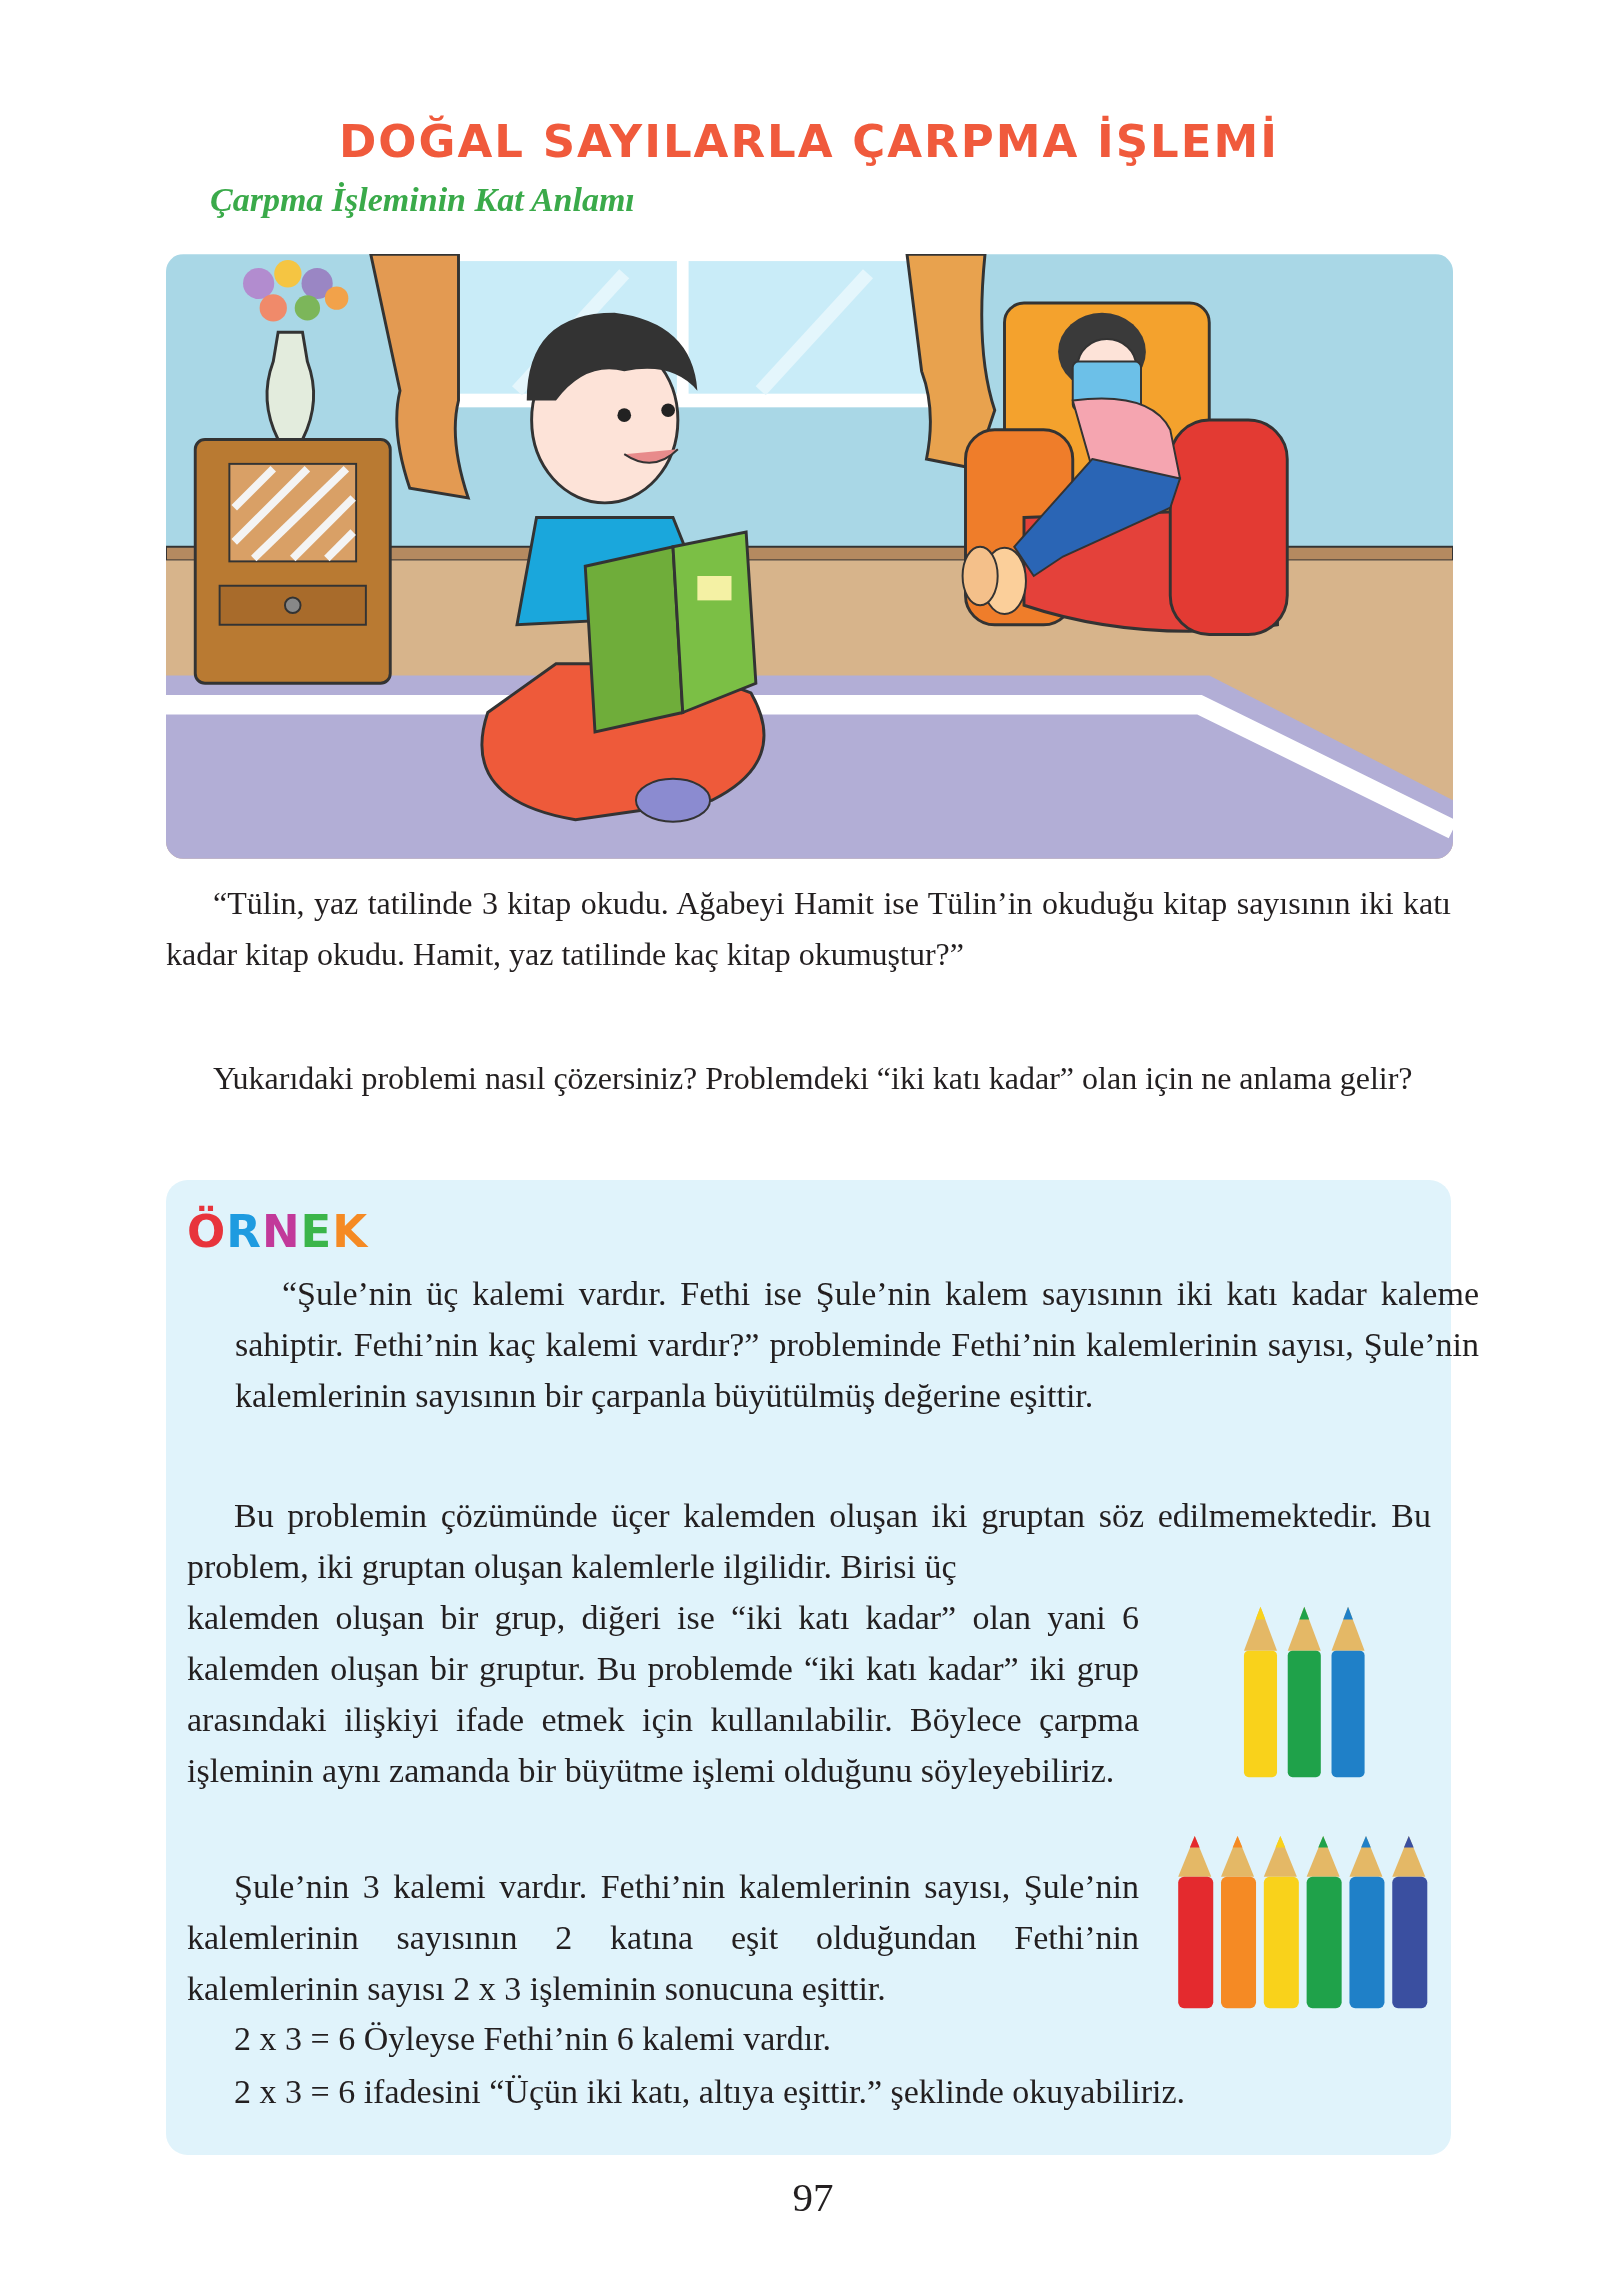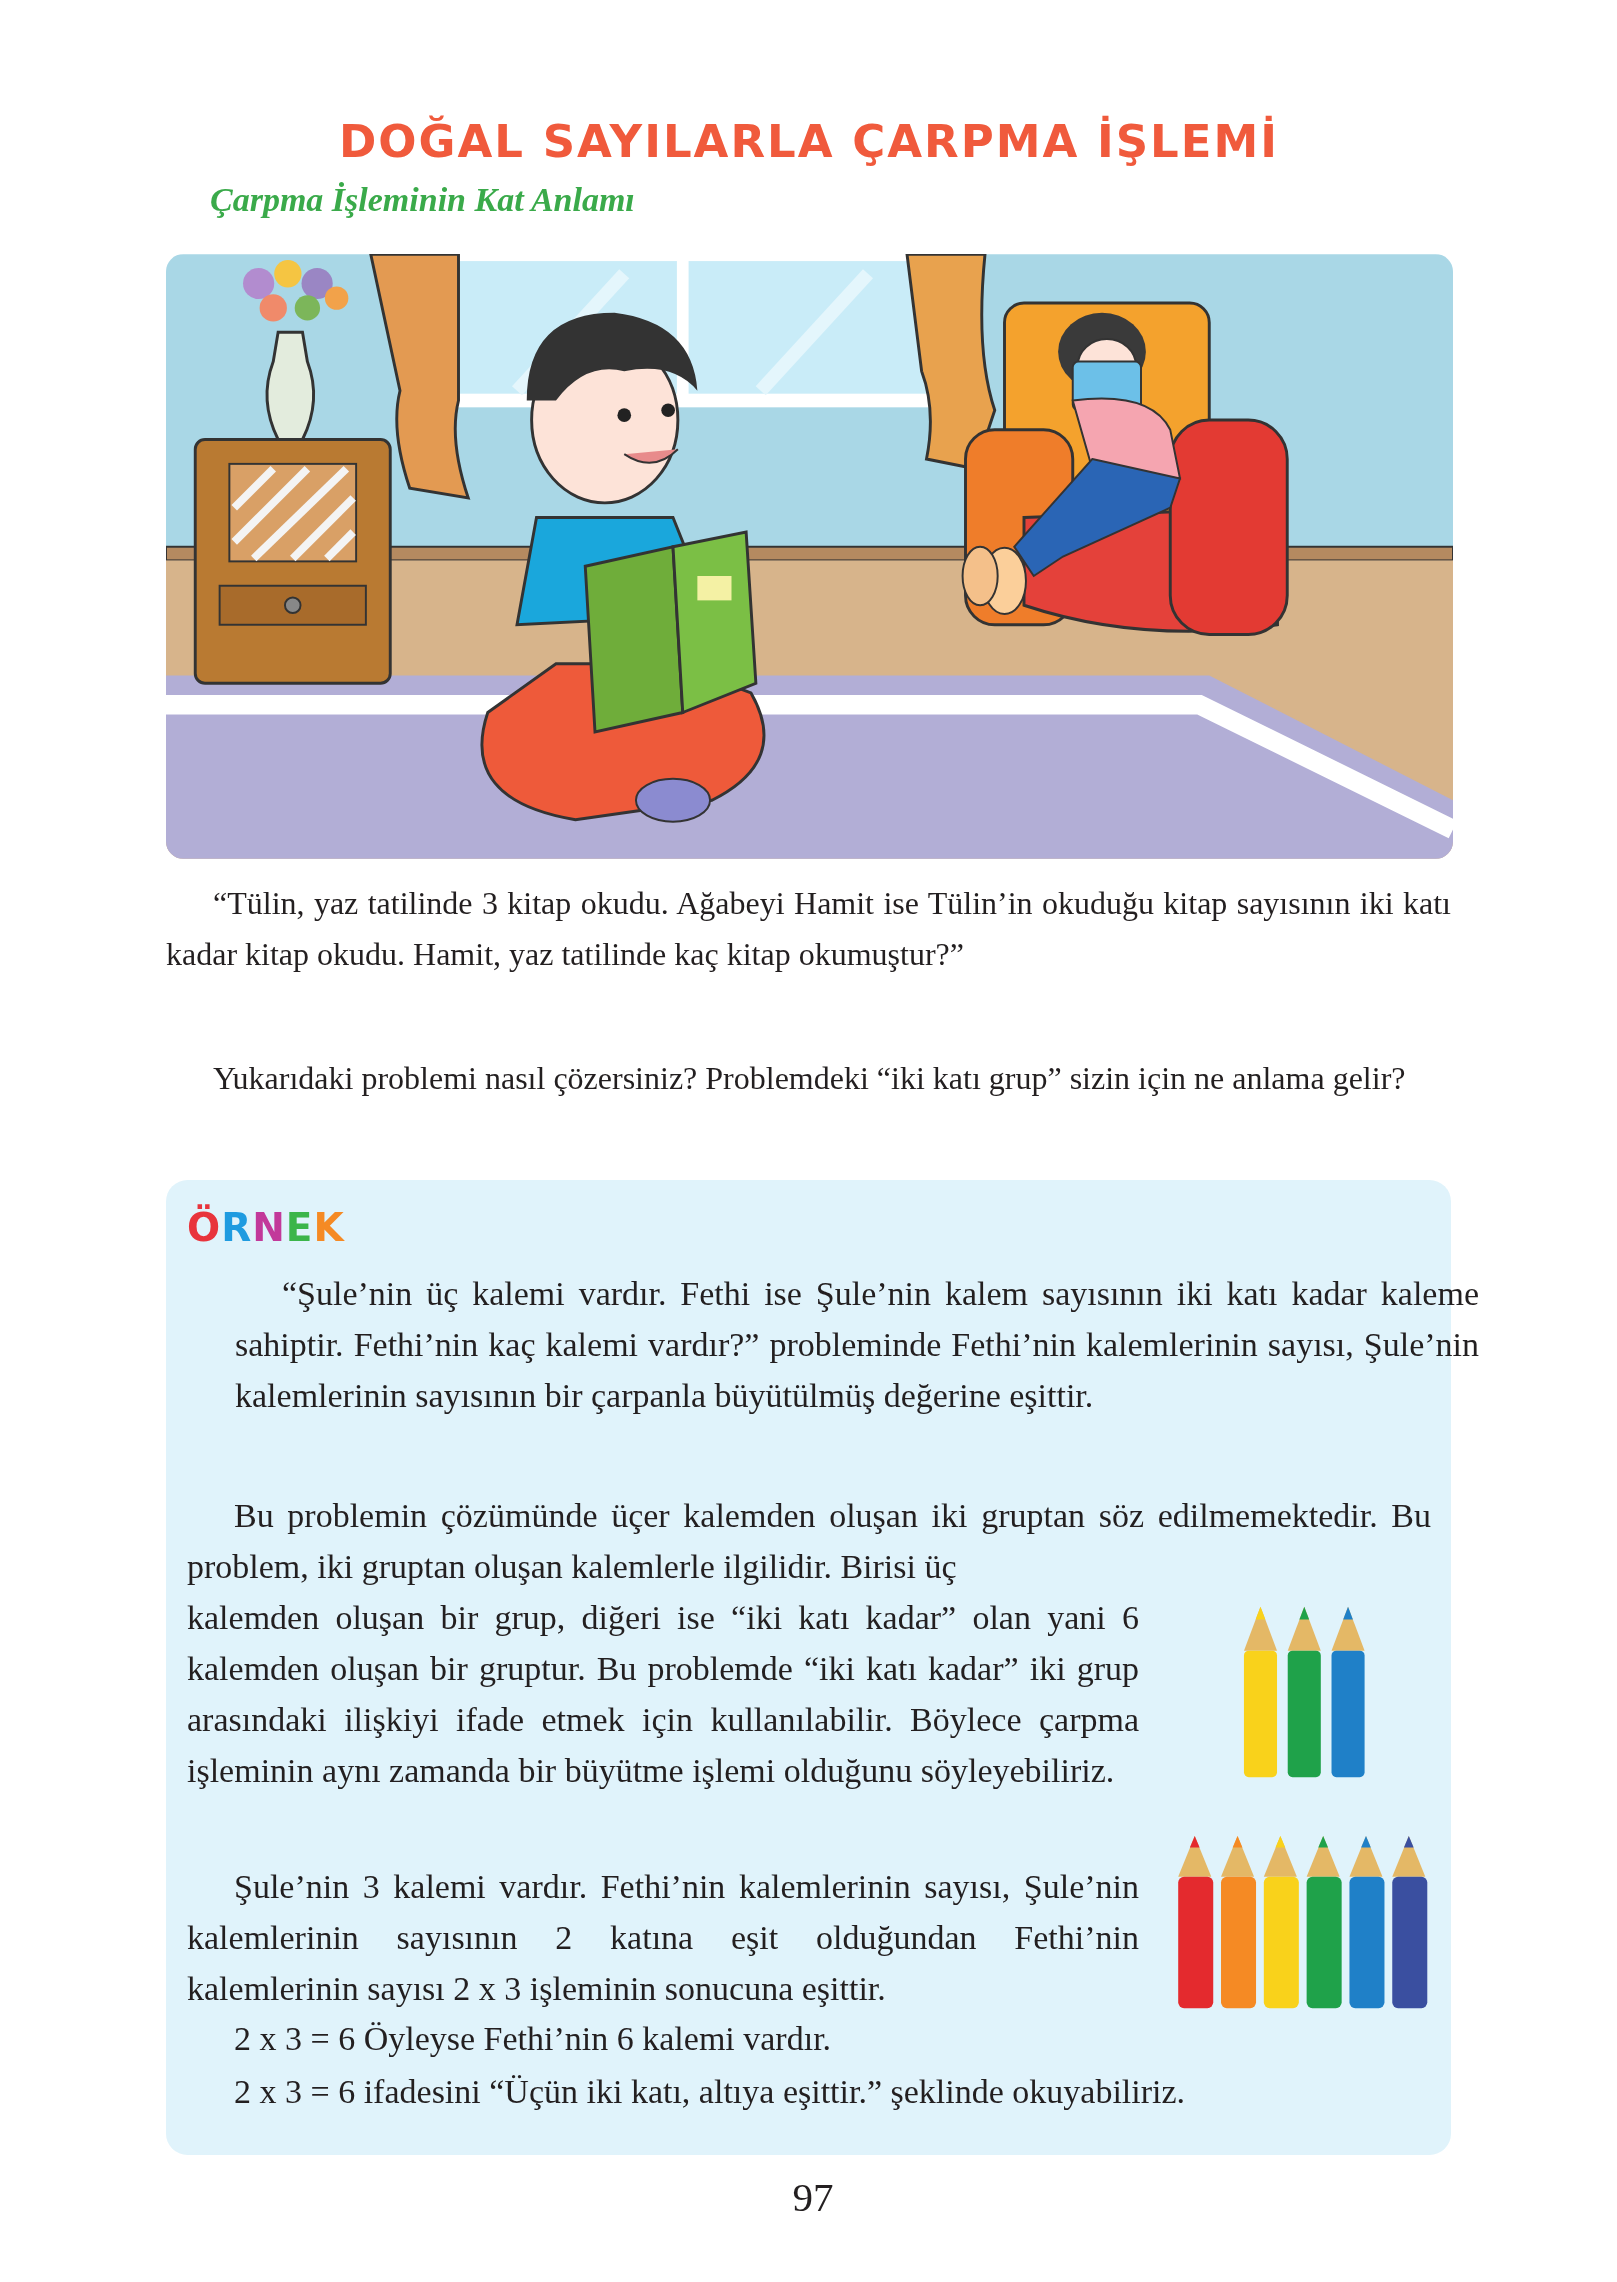--- a/index.html
+++ b/index.html
@@ -4,21 +4,21 @@
 <style>
   html,body{margin:0;padding:0;background:#ffffff;}
   body{width:1618px;height:2282px;position:relative;overflow:hidden;font-family:"Liberation Serif","DejaVu Serif",serif;color:#231f20;}
   .title{position:absolute;left:0;right:0;top:115px;text-align:center;font-family:"DejaVu Sans","Liberation Sans",sans-serif;font-weight:bold;font-size:45px;color:#f05a3c;letter-spacing:2px;}
   .subtitle{position:absolute;left:210px;top:181px;font-family:Liberation Serif, serif;font-style:italic;font-weight:bold;font-size:34px;color:#3aaa4a;}
   .illus{position:absolute;left:166px;top:254px;width:1287px;height:605px;border-radius:17.6px;overflow:hidden;}
   .illus svg{display:block;}
   .p{position:absolute;left:166px;width:1285px;font-size:32px;line-height:51px;text-align:justify;}
   .indent{text-indent:47px;}
   .example-box{position:absolute;left:166px;top:1180px;width:1285px;height:975px;background:#e0f3fb;border-radius:21.5px;}
-  .ornek{position:absolute;left:187px;top:1205px;font-family:"DejaVu Sans","Liberation Sans",sans-serif;font-weight:bold;font-size:39px;letter-spacing:1px;}
+  .ornek{position:absolute;left:187px;top:1205px;font-family:"DejaVu Sans","Liberation Sans",sans-serif;font-weight:bold;font-size:45px;letter-spacing:1px;}
   .ornek span{display:inline-block;}
   .ex-p{position:absolute;left:187px;font-size:34px;line-height:51px;text-align:justify;}
   .pagenum{position:absolute;left:0;right:0;top:2173px;text-align:center;font-size:41px;margin-left:8px;}
   .pencils{position:absolute;}
 </style>
 </head>
 <body>
 
 <div class="title">DOĞAL SAYILARLA ÇARPMA İŞLEMİ</div>
 <div class="subtitle">Çarpma İşleminin Kat Anlamı</div>
@@ -84,21 +84,21 @@
       <circle cx="515" cy="160" r="7" fill="#222"></circle>
     <path d="M470 205 Q500 225 525 200" fill="#e88b8b" stroke="#333" stroke-width="2"></path>
     <path d="M430 320 L520 300 L530 470 L440 490 Z" fill="#6fad3a" stroke="#333" stroke-width="3"></path>
     <path d="M520 300 L595 285 L605 440 L530 470 Z" fill="#7bbf45" stroke="#333" stroke-width="3"></path>
     <rect x="545" y="330" width="35" height="25" fill="#f4f1a4"></rect>
     <ellipse cx="520" cy="560" rx="38" ry="22" fill="#8b8bd0" stroke="#333" stroke-width="2"></ellipse>
   </svg>
 </div>
 
 <div class="p indent" style="top:878px;">“Tülin, yaz tatilinde 3 kitap okudu. Ağabeyi Hamit ise Tülin’in okuduğu kitap sayısının iki katı kadar kitap okudu. Hamit, yaz tatilinde kaç kitap okumuştur?”</div>
-<div class="p indent" style="top:1053px;">Yukarıdaki problemi nasıl çözersiniz? Problemdeki “iki katı grup” sizin için ne anlama gelir?</div>
+<div class="p indent" style="top:1053px;">Yukarıdaki problemi nasıl çözersiniz? Problemdeki “iki katı kadar” olan için ne anlama gelir?</div>
 
 <div class="example-box"></div>
 
 <div class="ornek">
   <span style="color:#e8343c">Ö</span><span style="color:#1e9be0">R</span><span style="color:#c2399a">N</span><span style="color:#3bb54a">E</span><span style="color:#f58a24">K</span>
 </div>
 
 <div class="ex-p indent" style="top:1268px;width:1244px;margin-left:48px;">“Şule’nin üç kalemi vardır. Fethi ise Şule’nin kalem sayısının iki katı kadar kaleme sahiptir. Fethi’nin kaç kalemi vardır?” probleminde Fethi’nin kalemlerinin sayısı, Şule’nin kalemlerinin sayısının bir çarpanla büyütülmüş değerine eşittir.</div>
 <div class="ex-p indent" style="top:1490px;width:1244px;">Bu problemin çözümünde üçer kalemden oluşan iki gruptan söz edilmemektedir. Bu problem, iki gruptan oluşan kalemlerle ilgilidir. Birisi üç</div>
 <div class="ex-p" style="top:1592px;width:952px;">kalemden oluşan bir grup, diğeri ise “iki katı kadar” olan yani 6 kalemden oluşan bir gruptur. Bu problemde “iki katı kadar” iki grup arasındaki ilişkiyi ifade etmek için kullanılabilir. Böylece çarpma işleminin aynı zamanda bir büyütme işlemi olduğunu söyleyebiliriz.</div>

